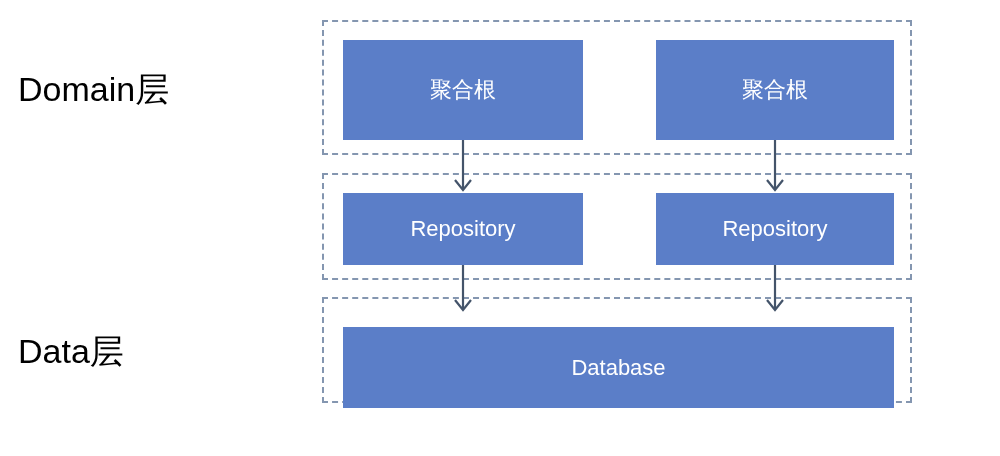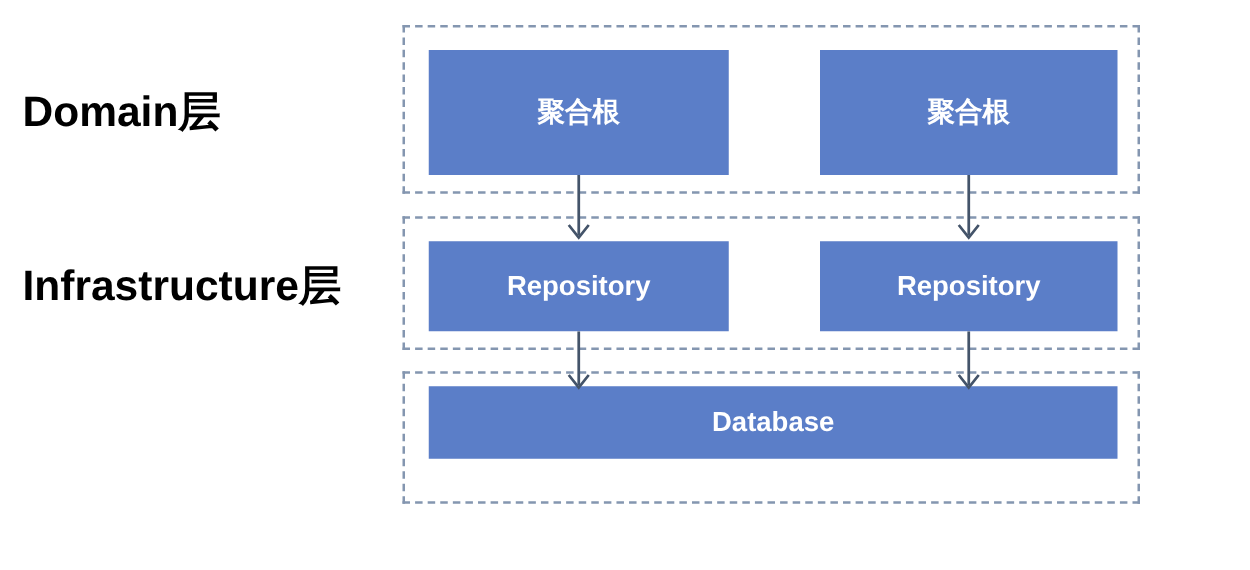--- a/index.html
+++ b/index.html
@@ -7,21 +7,20 @@
     padding: 0;
     background: #ffffff;
     font-family: "Liberation Sans", "DejaVu Sans", sans-serif;
   }
   .canvas {
     position: relative;
     width: 1000px;
     height: 456px;
     background: #ffffff;
     overflow: hidden;
-    font-weight: bold;
   }
   .layer-label {
     position: absolute;
     left: 18px;
     transform: translateY(-50%);
     font-size: 34px;
     color: #000000;
     white-space: nowrap;
     letter-spacing: 0px;
   }
@@ -50,41 +49,41 @@
     width: 100%;
     height: 100%;
   }
 </style>
 </head>
 <body>
 
 <div class="canvas">
 
   <div class="layer-label" style="top:90px;">Domain层</div>
-  <div class="layer-label" style="top:229px;">Infrastructure层</div>
+  <div class="layer-label" style="top:352px;">Data层</div>
 
   <div class="layer-container" style="left:322px; top:20px; width:590px; height:135px;"></div>
   <div class="layer-container" style="left:322px; top:173px; width:590px; height:107px;"></div>
   <div class="layer-container" style="left:322px; top:297px; width:590px; height:106px;"></div>
 
   <div class="node-box" style="left:343px; top:40px; width:240px; height:100px;">
     <span>聚合根</span>
   </div>
   <div class="node-box" style="left:656px; top:40px; width:238px; height:100px;">
     <span>聚合根</span>
   </div>
 
   <div class="node-box" style="left:343px; top:193px; width:240px; height:72px;">
     <span>Repository</span>
   </div>
   <div class="node-box" style="left:656px; top:193px; width:238px; height:72px;">
     <span>Repository</span>
   </div>
 
-  <div class="node-box" style="left:343px; top:309px; width:551px; height:58px;">
+  <div class="node-box" style="left:343px; top:327px; width:551px; height:81px;">
     <span>Database</span>
   </div>
 
   <div class="connector" style="left:451px; top:140px; height:52px;">
     <svg viewBox="0 0 24 52" xmlns="http://www.w3.org/2000/svg">
       <line x1="12" y1="0" x2="12" y2="48" stroke="#44546A" stroke-width="2.2"></line>
       <polyline points="4,40 12,50 20,40" fill="none" stroke="#44546A" stroke-width="2.2"></polyline>
     </svg>
   </div>
   <div class="connector" style="left:763px; top:140px; height:52px;">

